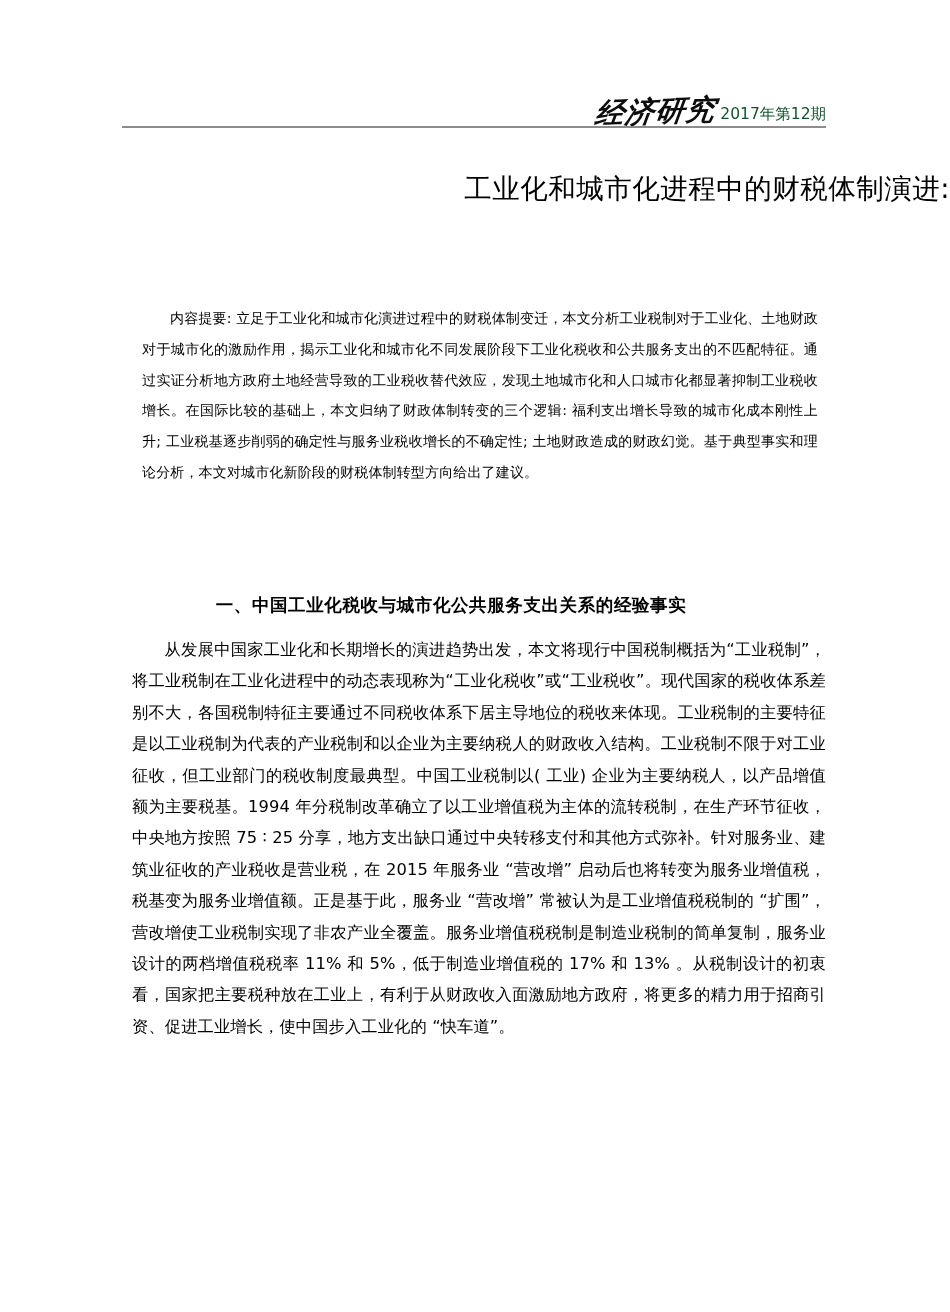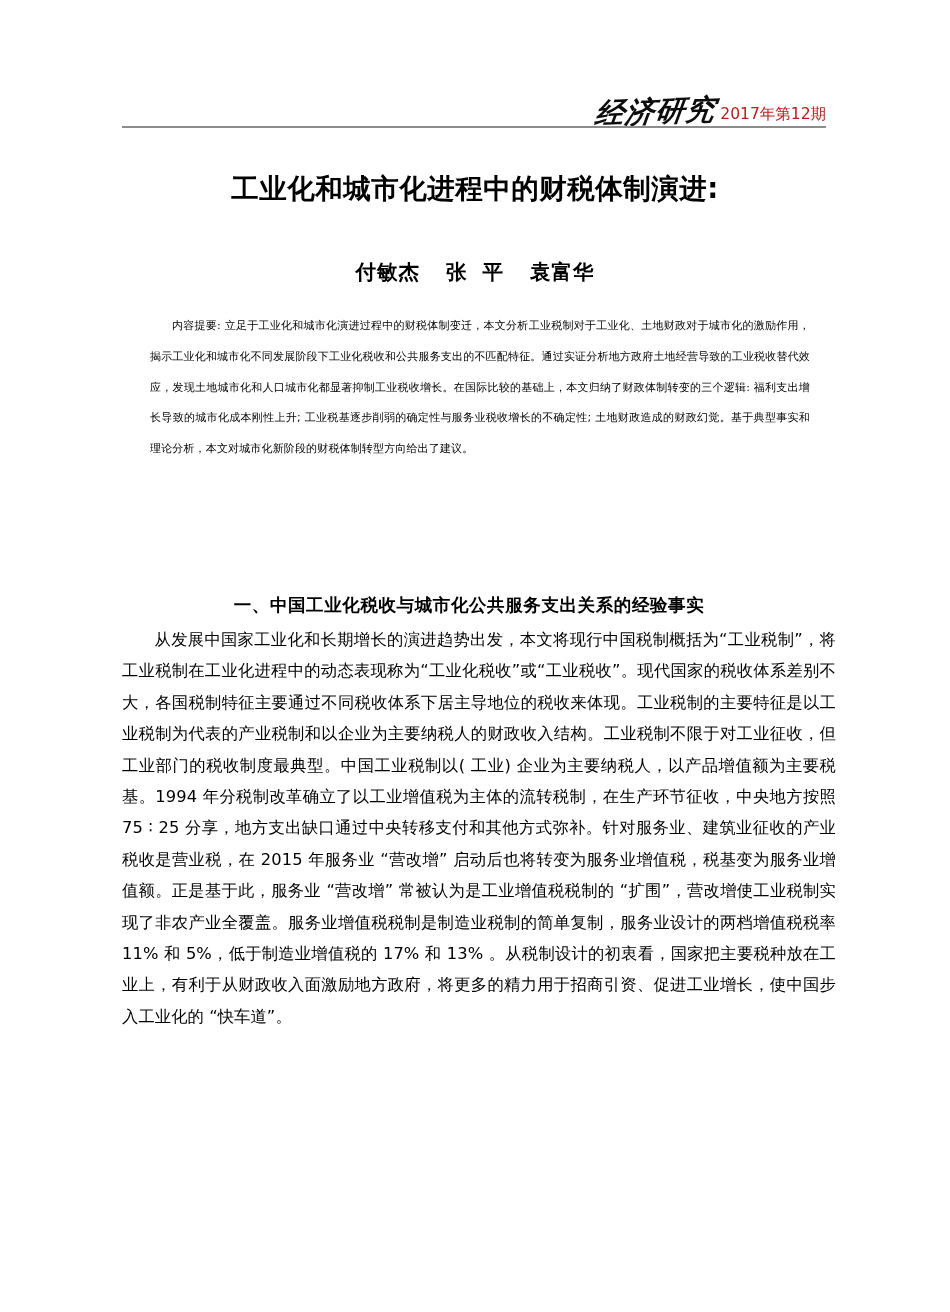--- a/index.html
+++ b/index.html
@@ -45,21 +45,21 @@
     transform-origin: bottom right;
     white-space: nowrap;
     color: #0d0d0d;
   }
   .journal-issue {
     font-family: "DejaVu Sans", "Liberation Sans", sans-serif;
     font-size: 15.5px;
     line-height: 1;
     padding-bottom: 2px;
     white-space: nowrap;
-    color: #b91c1c;
+    color: #14532d;
   }
   .header-rule {
     position: absolute;
     top: 126px;
     left: 122px;
     width: 704px;
     height: 2px;
     background: #8c8c8c;
   }
 
@@ -67,24 +67,25 @@
   .title-block {
     position: absolute;
     top: 148px;
     left: 0;
     width: 950px;
     text-align: center;
   }
   .doc-title {
     font-family: "DejaVu Sans", "Liberation Sans", sans-serif;
     font-size: 27.5px;
-    font-weight: 700;
+    font-weight: 400;
     line-height: 44px;
     letter-spacing: 0.5px;
     color: #000;
+    text-align: right;
   }
   .title-line {
     display: block;
     white-space: nowrap;
   }
   .title-star {
     font-size: 15px;
     vertical-align: super;
     line-height: 0;
   }
@@ -110,22 +111,22 @@
   }
 
   
   .abstract {
     position: absolute;
     top: 303px;
     left: 142px;
     width: 676px;
   }
   .abstract p {
-    margin: 8px;
-    font-size: 11px;
+    margin: 0;
+    font-size: 14px;
     line-height: 30.8px;
     text-align: justify;
     text-justify: inter-ideograph;
     letter-spacing: 0.15px;
     color: #000;
   }
   .abstract-body {
     text-indent: 2em;
   }
   .keywords {
@@ -137,32 +138,31 @@
   .section-head {
     position: absolute;
     top: 578px;
     left: 0;
     width: 902px;
     text-align: center;
     font-size: 17.5px;
     font-weight: 700;
     letter-spacing: 0.6px;
     color: #000;
-    padding-left: 18px;
   }
 
   
   .body-text {
     position: absolute;
     top: 622px;
     left: 120px;
     width: 718px;
   }
   .body-text p {
-    margin: 2px;
+    margin: 12px;
     font-size: 16.3px;
     line-height: 31.4px;
     text-align: justify;
     text-justify: inter-ideograph;
     text-indent: 2em;
     letter-spacing: 0.1px;
     color: #000;
   }
 </style>
 </head>
@@ -177,23 +177,20 @@
     </div>
   </div>
   <div class="header-rule"></div>
 
   <div class="title-block">
     <h1 class="doc-title">
       <span class="title-line">工业化和城市化进程中的财税体制演进:</span>
     </h1>
   </div>
 
-  <div class="authors">
-    <span>付敏杰</span><span class="author-gap"></span><span>张</span><span class="author-gap-sm"></span><span>平</span><span class="author-gap"></span><span>袁富华</span>
-  </div>
 
   <div class="abstract">
     <p class="abstract-body"><span>内容提要:</span> <span>立足于工业化和城市化演进过程中的财税体制变迁，本文分析工业税制对于工业化、土地财政对于城市化的激励作用，揭示工业化和城市化不同发展阶段下工业化税收和公共服务支出的不匹配特征。通过实证分析地方政府土地经营导致的工业税收替代效应，发现土地城市化和人口城市化都显著抑制工业税收增长。在国际比较的基础上，本文归纳了财政体制转变的三个逻辑: 福利支出增长导致的城市化成本刚性上升; 工业税基逐步削弱的确定性与服务业税收增长的不确定性; 土地财政造成的财政幻觉。基于典型事实和理论分析，本文对城市化新阶段的财税体制转型方向给出了建议。</span></p>
   </div>
 
   <h2 class="section-head">一、中国工业化税收与城市化公共服务支出关系的经验事实</h2>
 
   <div class="body-text">
     <p>从发展中国家工业化和长期增长的演进趋势出发，本文将现行中国税制概括为“工业税制”，将工业税制在工业化进程中的动态表现称为“工业化税收”或“工业税收”。现代国家的税收体系差别不大，各国税制特征主要通过不同税收体系下居主导地位的税收来体现。工业税制的主要特征是以工业税制为代表的产业税制和以企业为主要纳税人的财政收入结构。工业税制不限于对工业征收，但工业部门的税收制度最典型。中国工业税制以( 工业) 企业为主要纳税人，以产品增值额为主要税基。1994 年分税制改革确立了以工业增值税为主体的流转税制，在生产环节征收，中央地方按照 75 ∶ 25 分享，地方支出缺口通过中央转移支付和其他方式弥补。针对服务业、建筑业征收的产业税收是营业税，在 2015 年服务业 “营改增” 启动后也将转变为服务业增值税，税基变为服务业增值额。正是基于此，服务业 “营改增” 常被认为是工业增值税税制的 “扩围”，营改增使工业税制实现了非农产业全覆盖。服务业增值税税制是制造业税制的简单复制，服务业设计的两档增值税税率 11% 和 5%，低于制造业增值税的 17% 和 13% 。从税制设计的初衷看，国家把主要税种放在工业上，有利于从财政收入面激励地方政府，将更多的精力用于招商引资、促进工业增长，使中国步入工业化的 “快车道”。</p>
   </div>

